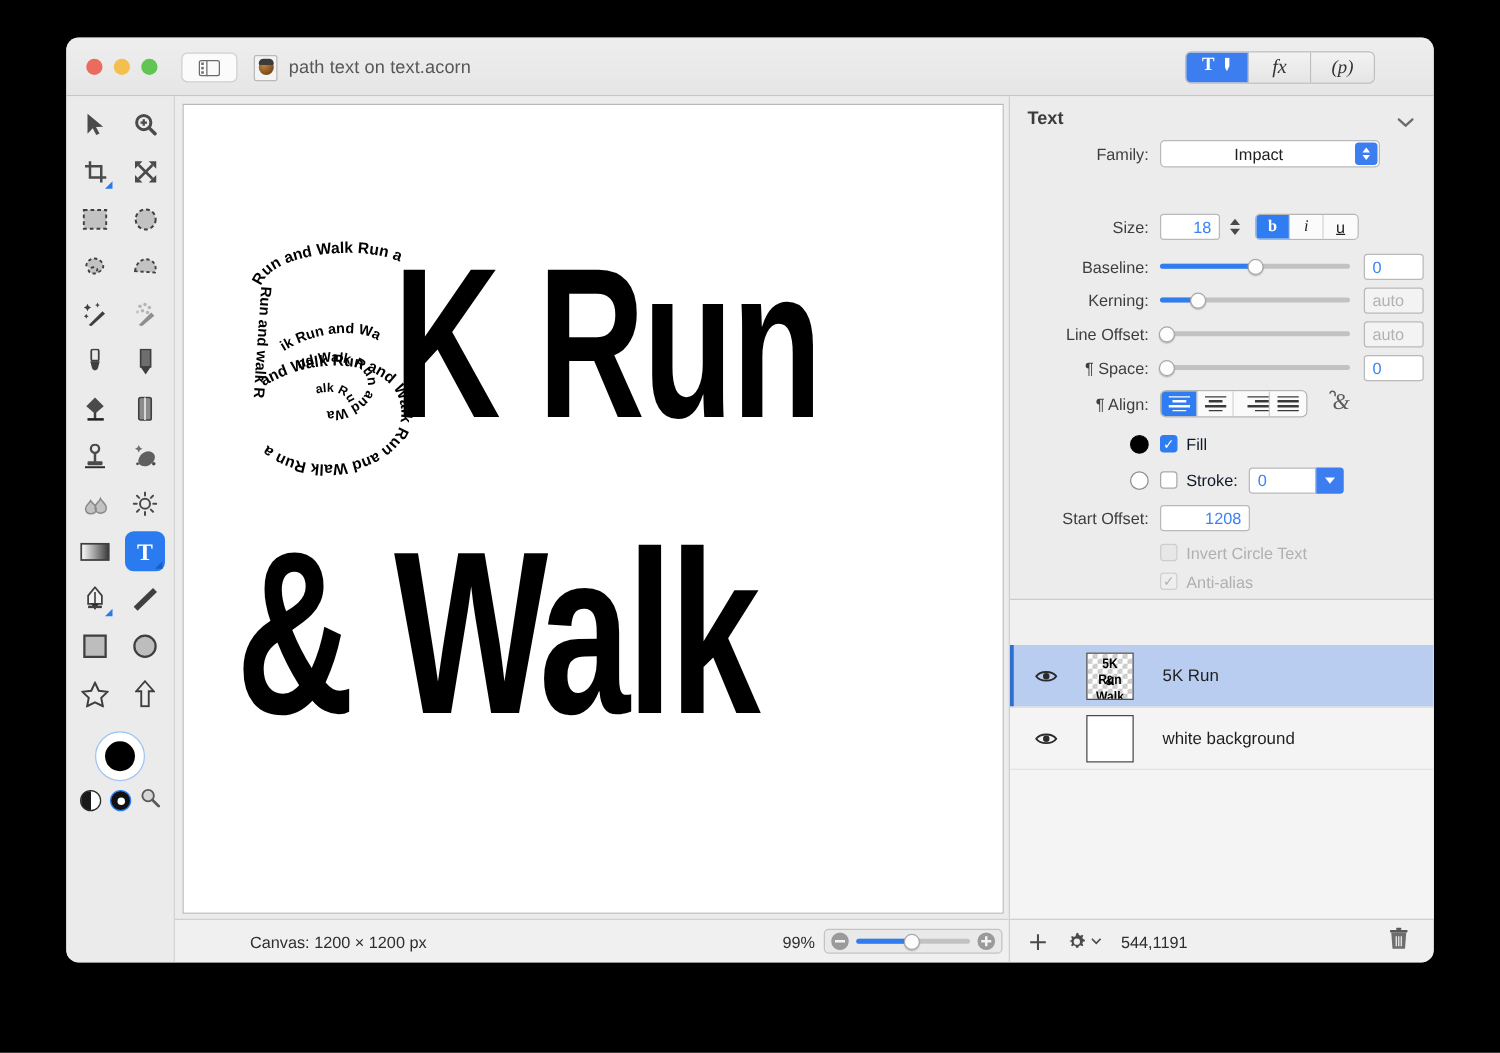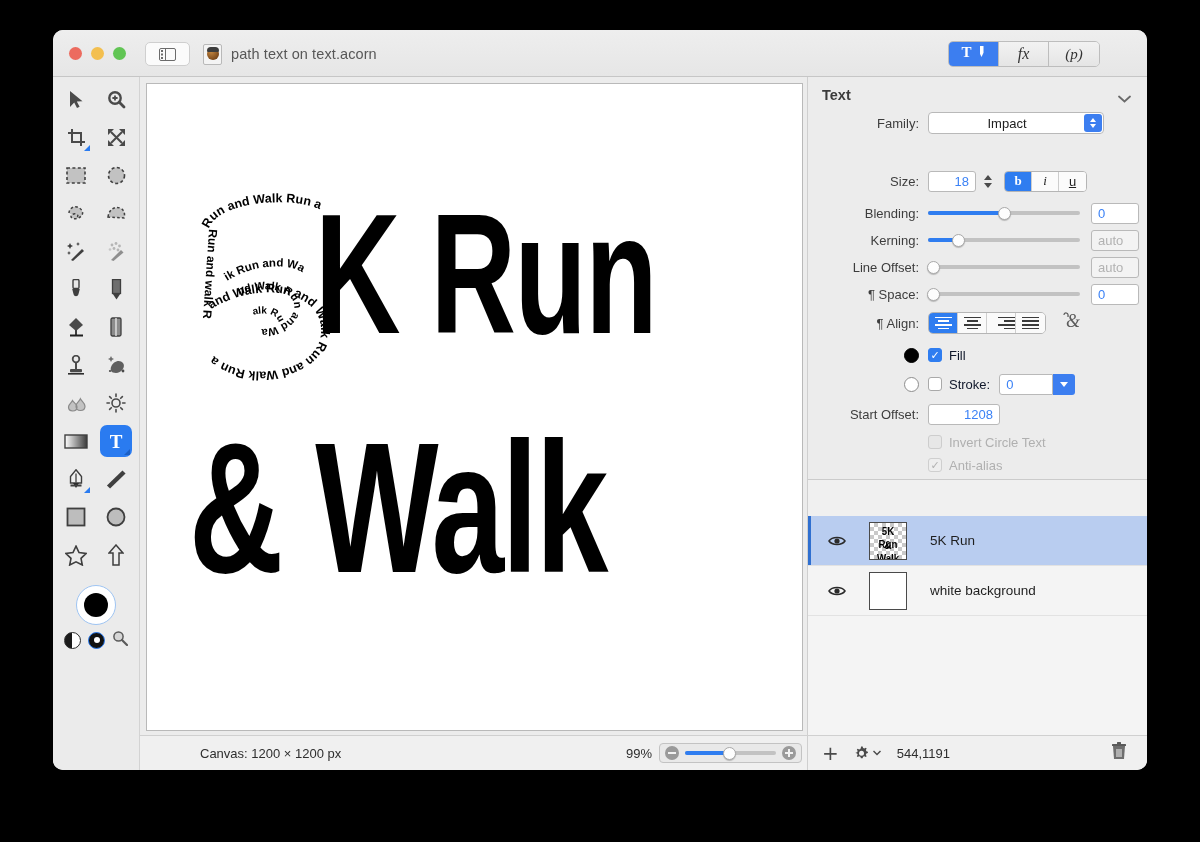--- a/index.html
+++ b/index.html
@@ -801,21 +801,21 @@
             <i class="dn"></i>
           </div>
         <div class="segctl" style="margin-left:10px;">
           <div class="seg bold on">b</div>
           <div class="seg ital">i</div>
           <div class="seg und">u</div>
         </div>
       </div>
 
       <div class="field-row" style="top:124px;">
-        <div class="f-label">Blending:</div>
+        <div class="f-label">Baseline:</div>
         <div class="slider">
           <span class="track"></span>
             <span class="fill" style="width:50%"></span>
           <span class="knob" style="left:calc(50% - 6.5px)"></span>
         </div>
         <div class="numfield" style="width:48px;margin-left:11px;text-align:left;justify-content:flex-start;">0</div>
       </div>
 
       <div class="field-row" style="top:151px;">
         <div class="f-label">Kerning:</div>

